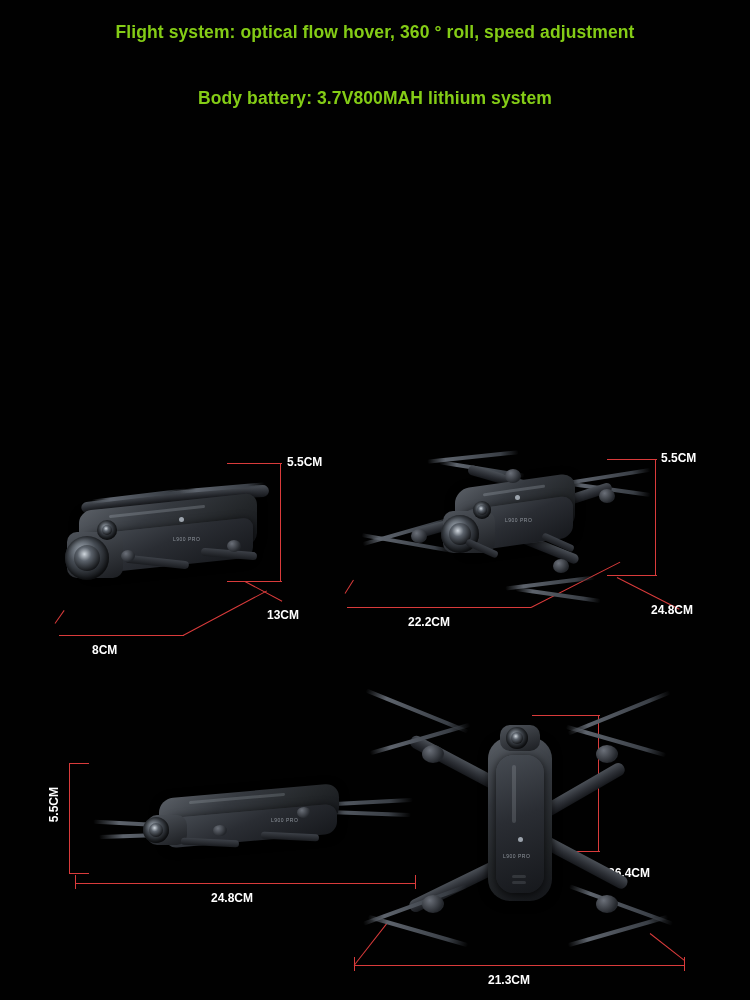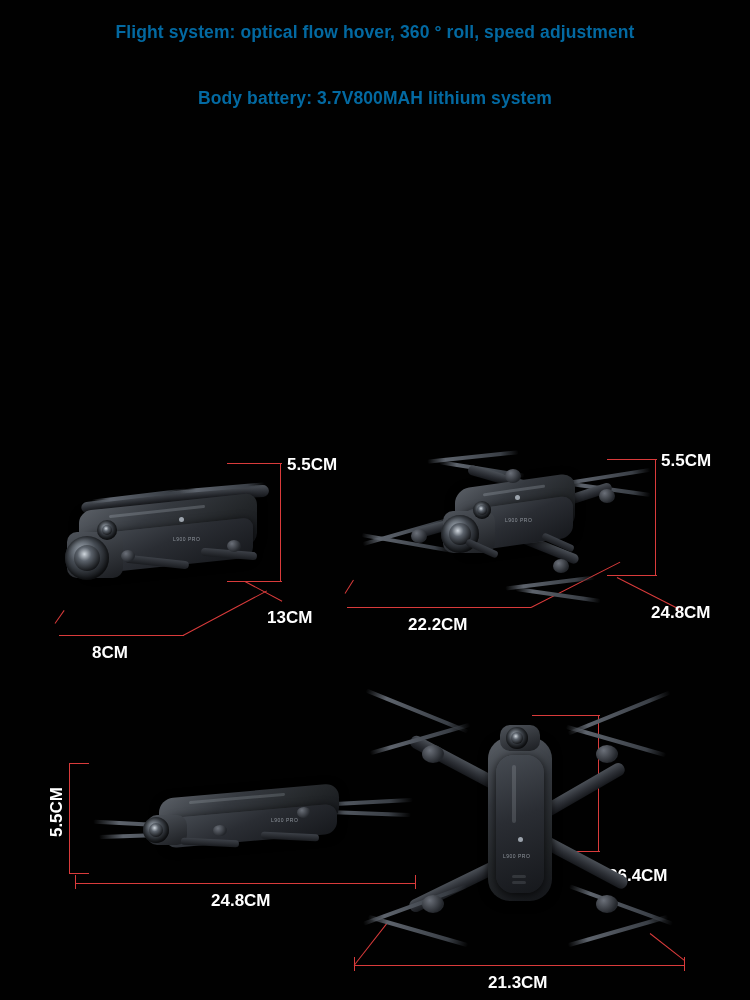--- a/index.html
+++ b/index.html
@@ -17,21 +17,21 @@
     color: #fff;
   }
 
   
   .specs {
     position: absolute;
     top: 22px; left: 0; right: 0;
     padding: 0 40px;
   }
   .spec-line {
-    color: #0369a1;
+    color: #84cc16;
     font-size: 17.5px;
     font-weight: bold;
     letter-spacing: .1px;
     text-align: center;
     line-height: 1.25;
     margin: 0 0 44px 0;
     white-space: nowrap;
     overflow: hidden;
   }
   .spec-line:nth-child(1) { margin-bottom: 44px; }
@@ -48,21 +48,21 @@
   
   .dim-line {
     position: absolute;
     background: #d93b3b;
   }
   .dim-h { height: 1px; }
   .dim-v { width: 1px; }
   .dim-label {
     position: absolute;
     color: #ffffff;
-    font-size: 17px;
+    font-size: 12px;
     font-weight: bold;
     white-space: nowrap;
   }
   .dim-label.vertical {
     writing-mode: vertical-rl;
     text-orientation: mixed;
     transform: rotate(180deg);
   }
 
   

